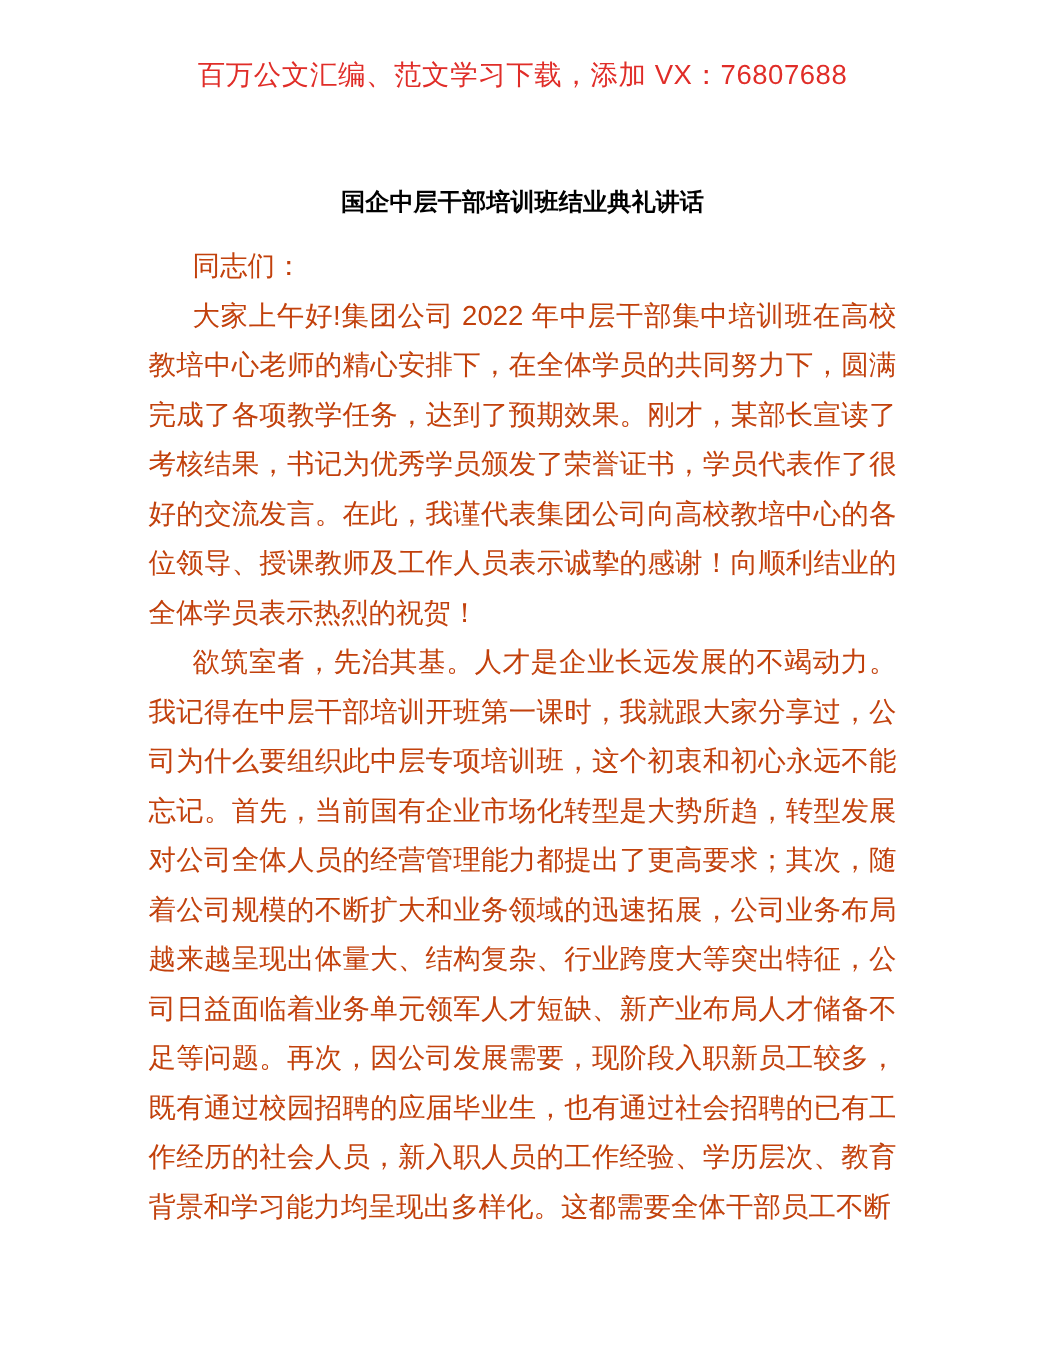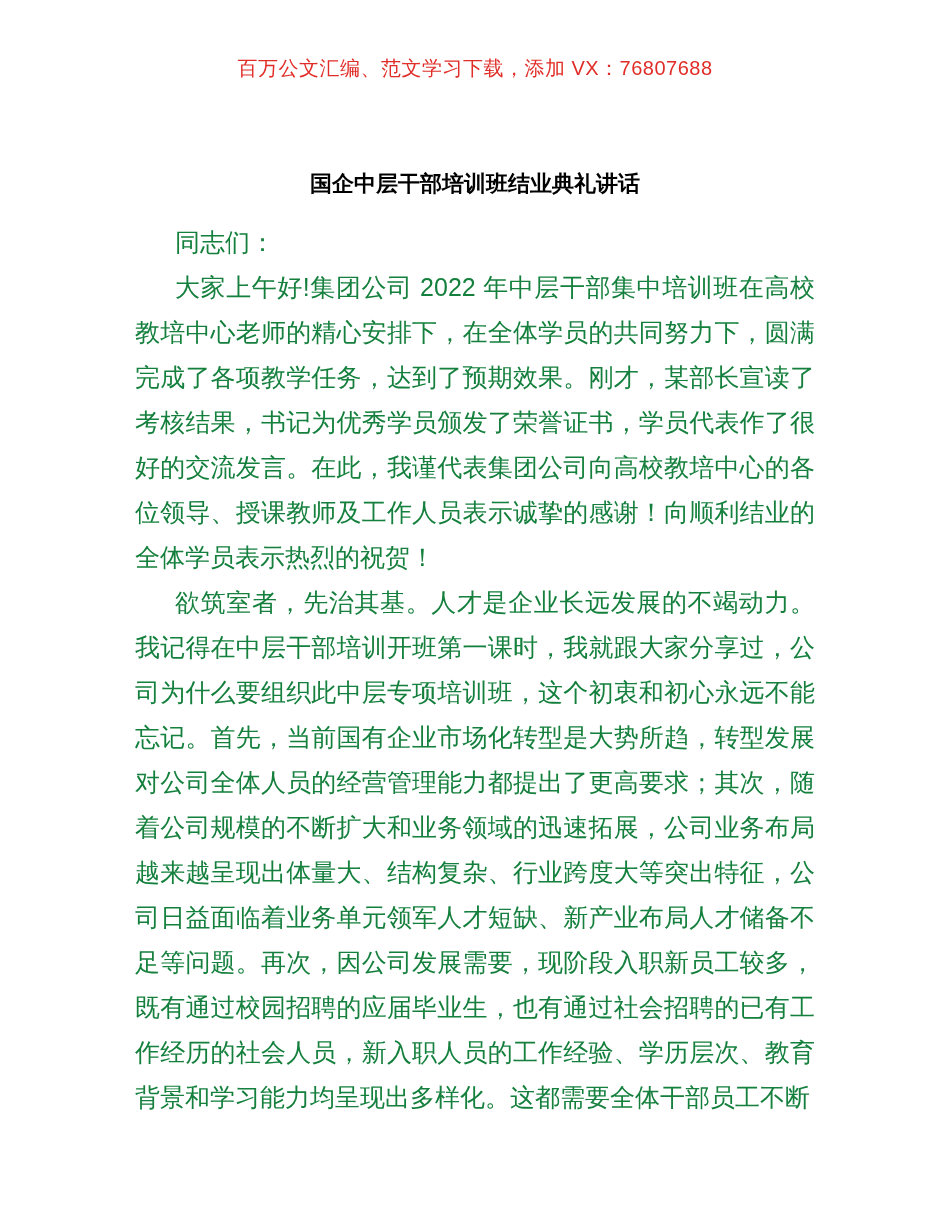--- a/index.html
+++ b/index.html
@@ -16,21 +16,21 @@
   }
   .page {
     width: 950px;
     height: 1230px;
     background: #ffffff;
     box-sizing: border-box;
   }
   .notice {
     padding-top: 50px;
     text-align: center;
-    font-size: 20px;
+    font-size: 25px;
     line-height: 36px;
     color: #e02d28;
     letter-spacing: 0.5px;
   }
   .doc {
     width: 680px;
     margin: 0 auto;
   }
   .doc-title {
     margin-top: 76px;
@@ -38,21 +38,21 @@
     font-size: 22px;
     font-weight: bold;
     line-height: 44px;
     color: #000000;
   }
   .doc-body {
     margin-top: 14px;
     font-size: 25px;
     line-height: 45px;
     text-align: justify;
-    color: #15803d;
+    color: #c2410c;
   }
   .doc-body p {
     margin: 0;
     padding: 0;
     text-indent: 40px;
     text-align: justify;
   }
 </style>
 </head>
 <body>

